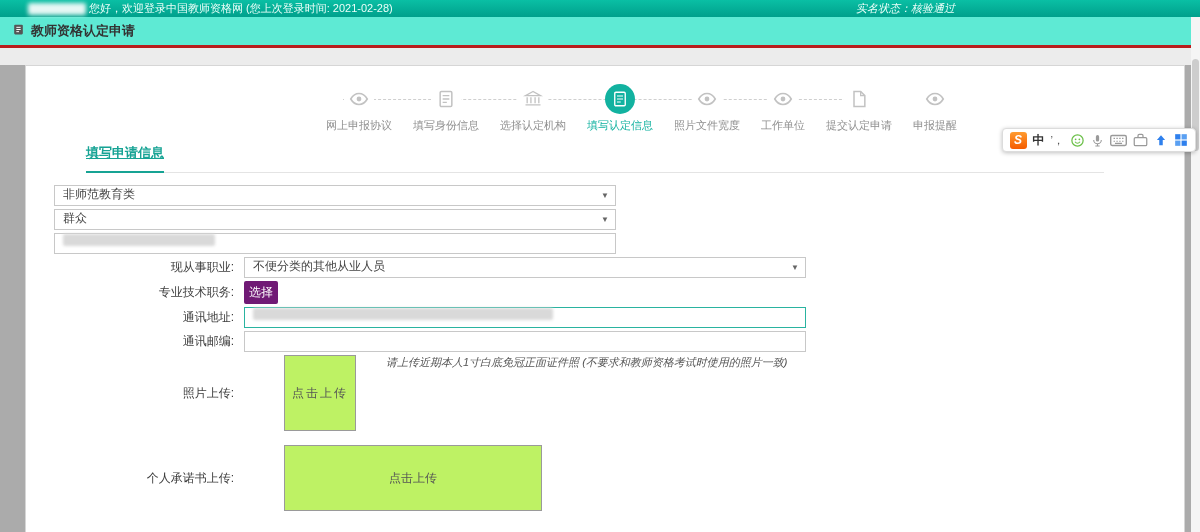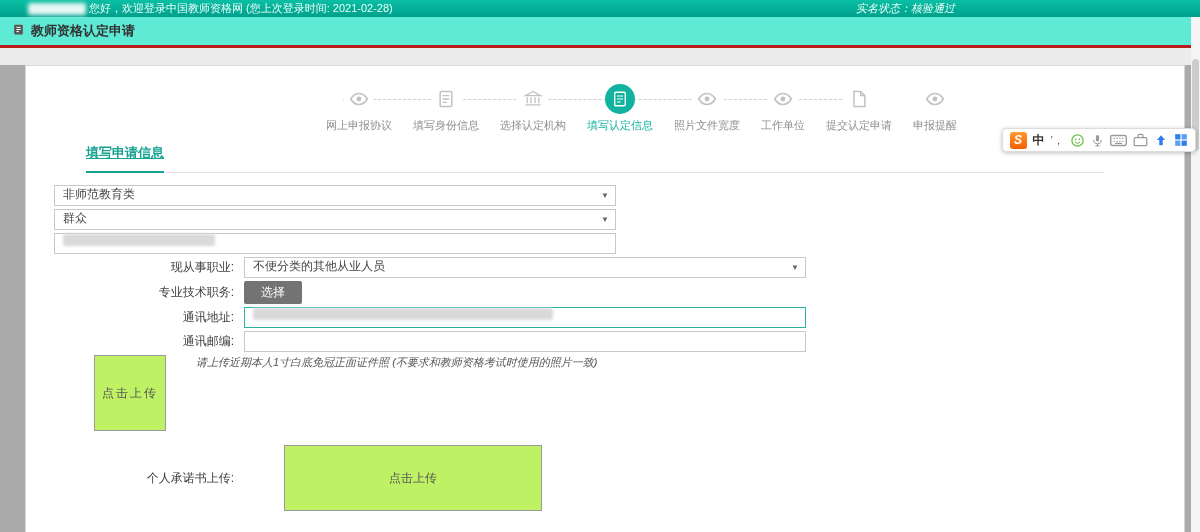--- a/index.html
+++ b/index.html
@@ -60,21 +60,21 @@
   .form { margin-top:12px; padding-left:28px; }
   .frow { display:flex; align-items:center; margin-bottom:3px; }
   .flbl { width:190px; text-align:right; padding-right:10px; font-size:12px; color:#3d3d3d; flex:none; }
   .ctl { width:562px; position:relative; }
   .ctl.auto { width:auto; display:flex; align-items:flex-start; }
   .selectbox, .textbox { height:21px; border:1px solid #c8c8c8; background:#fff;
     font-size:12px; color:#444; display:flex; align-items:flex-start; padding:0 18px 0 8px; position:relative; width:562px; }
   .selectbox .caret { position:absolute; right:6px; top:5px; font-size:8px; color:#666; }
   .textbox.focused { border:1px solid #2ab3a0; }
   .redact { height:12px; background:#d9d9d9; filter:blur(1.5px); border-radius:2px; }
-  .btn-blue { background:#737373; color:#fff; font-size:12px; padding:3px 17px;
+  .btn-blue { background:#701a75; color:#fff; font-size:12px; padding:3px 5px;
     border:none; border-radius:2px; cursor:pointer; }
 
   .upload-box { border:1px solid #9a9a9a; background:#bef264; color:#555; font-size:12px;
     display:flex; align-items:center; justify-content:center; cursor:pointer; }
   .photo-box { width:72px; height:76px; margin-left:40px; letter-spacing:2px; flex:none; }
   .commit-box { width:258px; height:66px; margin-left:40px; flex:none; }
   .frow.photo-row { margin:0 0 14px 0; }
   .instructions { margin-left:30px; font-size:11px; color:#555; width:520px; line-height:1.45;font-style:italic; }
   .ins-req { margin-top:11px; }
 
@@ -289,20 +289,21 @@
     </div>
 
     <div class="frow">
       <span class="flbl">通讯邮编:</span>
       <div class="ctl">
         <div class="textbox"></div>
       </div>
     </div>
 
     <div class="frow photo-row">
+      <span class="flbl">照片上传:</span>
       <div class="ctl auto">
         <div class="upload-box photo-box">
           <span>点击上传</span>
         </div>
         <div class="instructions">
           <div class="ins-line">请上传近期本人1寸白底免冠正面证件照 (不要求和教师资格考试时使用的照片一致)</div>
         </div>
       </div>
     </div>
 

